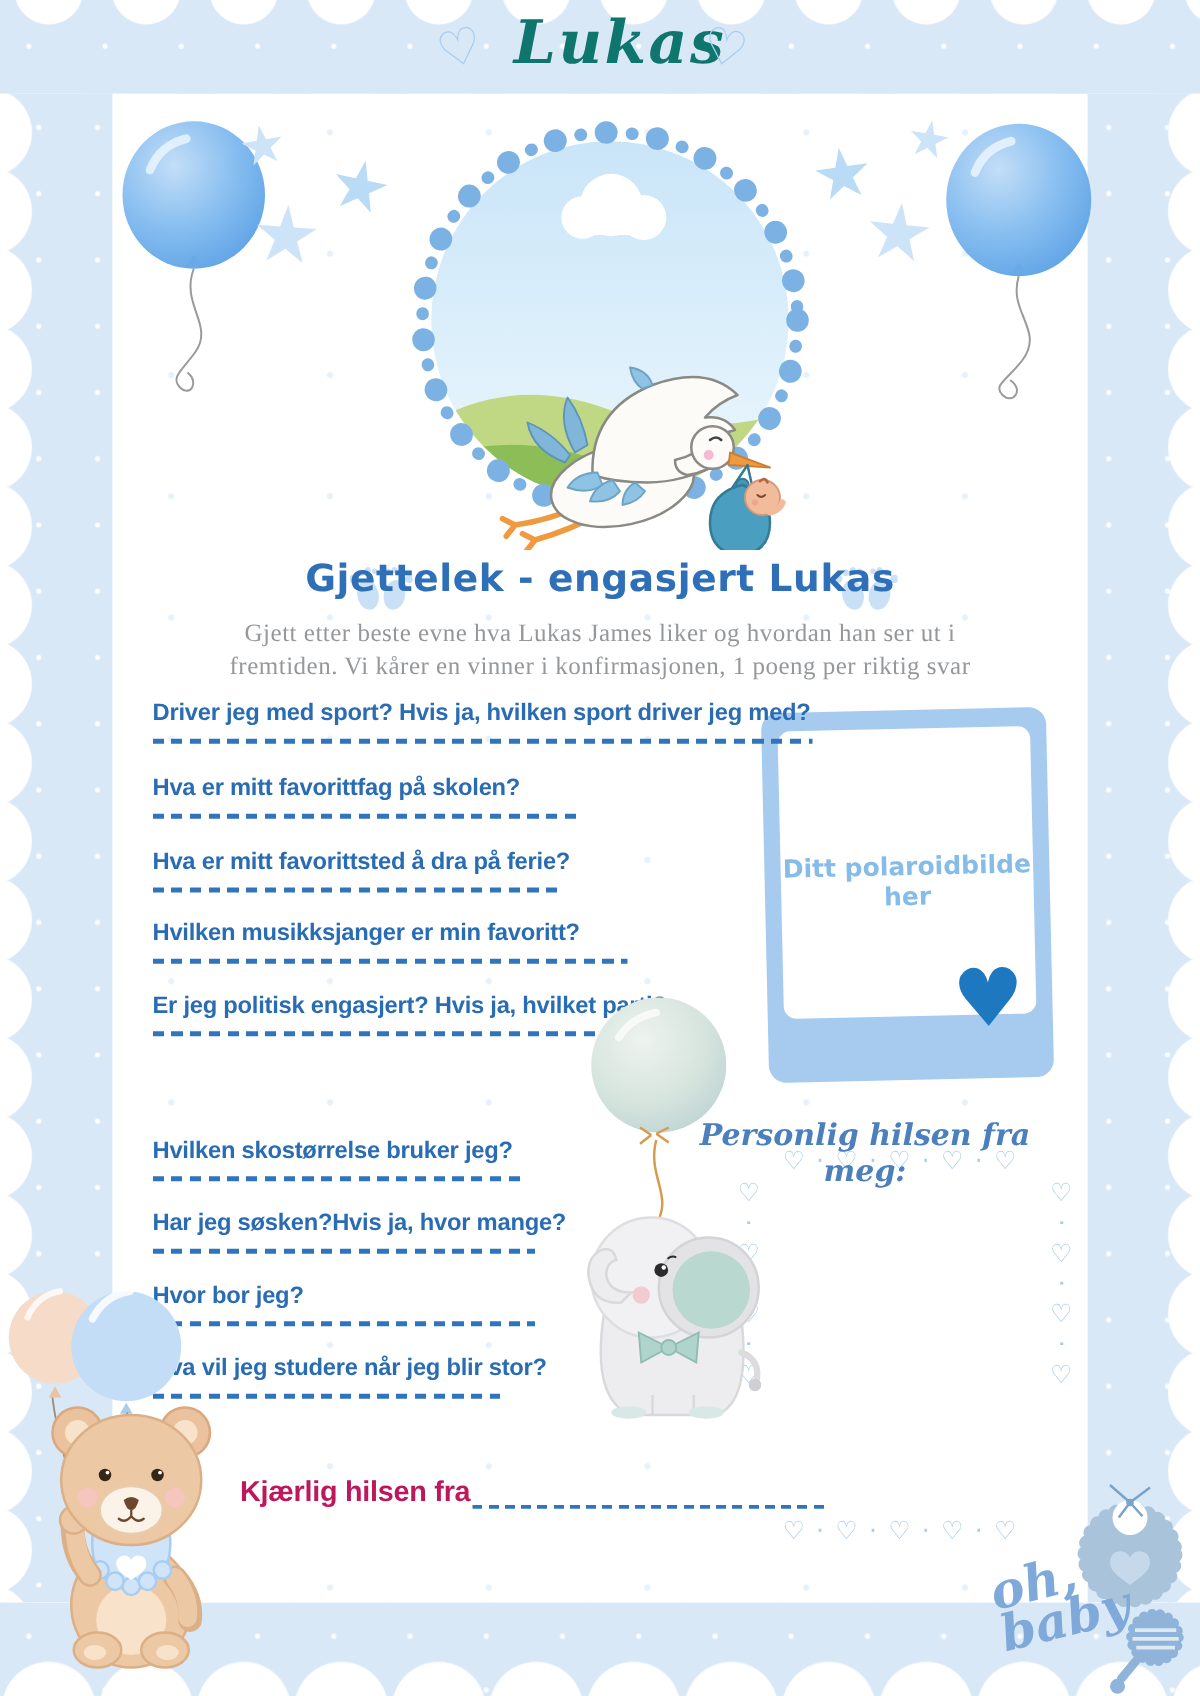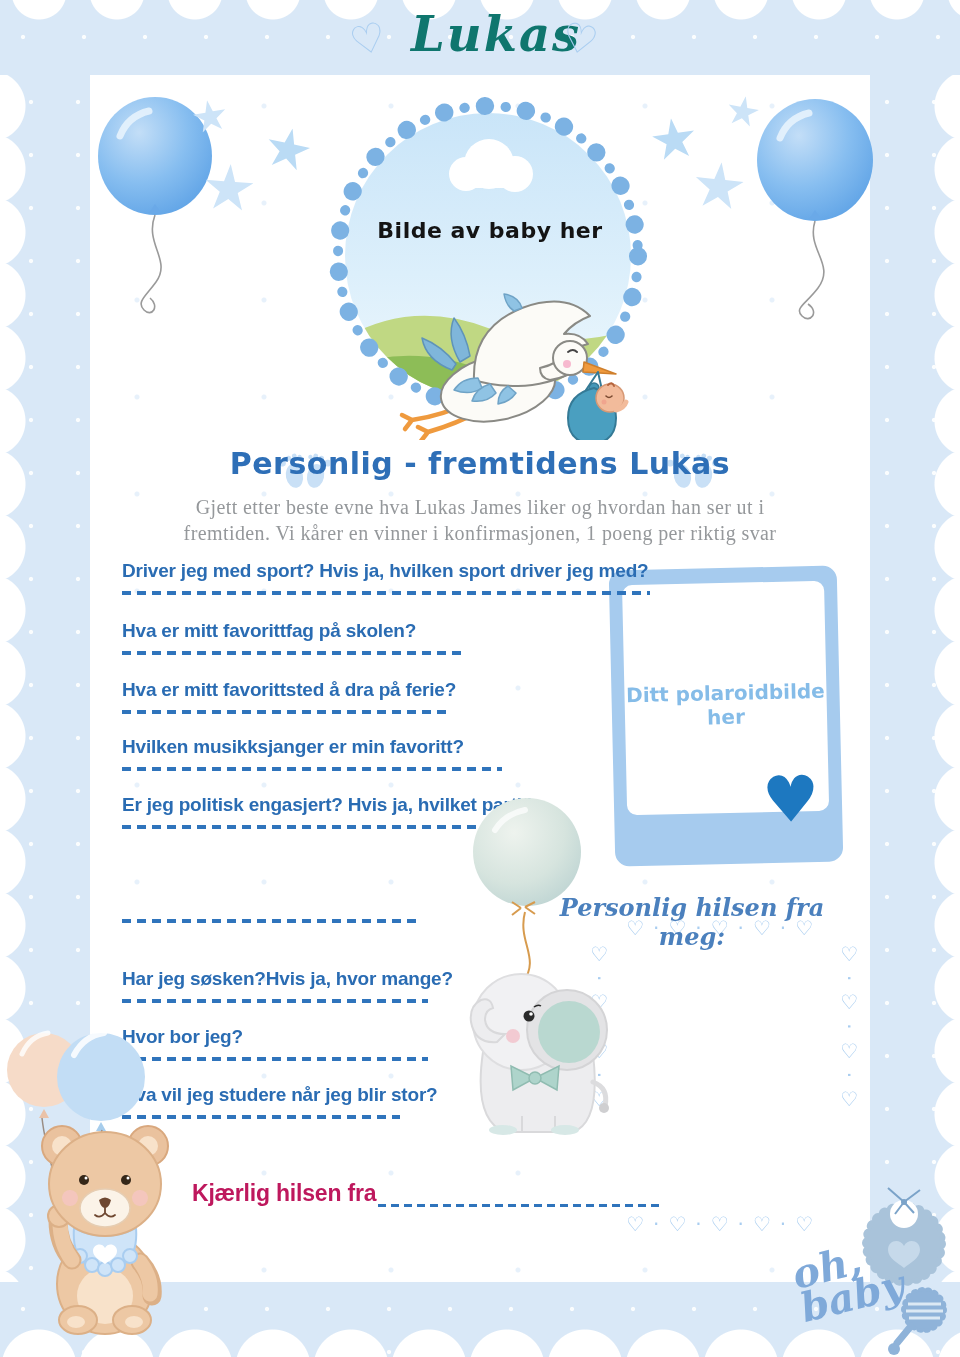--- a/index.html
+++ b/index.html
@@ -138,21 +138,20 @@
           <circle cx="197" cy="94" r="18"></circle>
         <rect x="133" y="88" width="80" height="20" rx="10"></rect>
       </g>
       <path d="M20,262 Q90,218 170,248 Q250,274 330,244 L340,352 L0,352 Z" fill="#c0d883"></path>
       <path d="M0,300 Q80,256 170,292 Q255,322 340,286 L340,352 L0,352 Z" fill="#8dbd57"></path>
       <path d="M0,318 Q60,298 130,330 L130,352 L0,352 Z" fill="#7bab49"></path>
     </g>
     <circle cx="170" cy="176" r="150" fill="none" stroke="#7cb2e3" stroke-width="18" stroke-linecap="round" pathLength="23" stroke-dasharray="0.01 1"></circle>
     <circle cx="170" cy="176" r="150" fill="none" stroke="#7cb2e3" stroke-width="10" stroke-linecap="round" pathLength="23" stroke-dasharray="0.01 1" stroke-dashoffset="0.5"></circle>
   </svg>
-  <div class="abs circle-label">Bilde av baby her</div>
 
   <svg class="abs" style="left:390px;top:290px;z-index:3;" width="240" height="150" viewBox="0 0 240 150">
     <g stroke-linecap="round" stroke-linejoin="round">
       <g stroke="#ef9a3e" stroke-width="4.5" fill="none">
         <path d="M80,112 C56,124 36,128 22,130 M22,130 l-10,-5 M22,130 l-7,9"></path>
         <path d="M92,120 C70,132 52,138 38,142 M38,142 l-10,-5 M38,142 l-7,9"></path>
       </g>
       <g fill="#7fb6da" stroke="#5f94b9" stroke-width="1.5">
         <path d="M62,80 Q36,70 32,48 Q52,56 66,74 Z"></path>
         <path d="M70,72 Q56,48 64,28 Q76,44 80,66 Z"></path>
@@ -211,21 +210,21 @@
       <g transform="translate(50,0) scale(-1,1) rotate(-12 14 26)">
         <ellipse cx="14" cy="28" rx="8.5" ry="12"></ellipse>
         <circle cx="5" cy="13" r="3.4"></circle>
           <circle cx="12" cy="9.5" r="2.6"></circle>
           <circle cx="18" cy="8.5" r="2.4"></circle>
           <circle cx="23" cy="10.5" r="2.2"></circle>
       </g>
     </g>
   </svg>
 
-  <div class="abs game-heading">Personlig - fremtidens Lukas</div>
+  <div class="abs game-heading">Gjettelek - engasjert Lukas</div>
   <div class="abs game-intro">Gjett etter beste evne hva Lukas James liker og hvordan han ser ut i
 fremtiden. Vi kårer en  vinner i  konfirmasjonen, 1 poeng per riktig svar</div>
 
   <div class="q" style="top:620px;">
       <div class="q-text">Hva er mitt favorittfag på skolen?</div>
       <div class="q-line" style="width:340px;"></div>
     </div>
   <div class="q" style="top:560px;">
       <div class="q-text">Driver jeg med sport? Hvis ja, hvilken sport driver jeg med?</div>
       <div class="q-line" style="width:528px;"></div>
@@ -236,20 +235,21 @@
     </div>
   <div class="q" style="top:736px;">
       <div class="q-text">Hvilken musikksjanger er min favoritt?</div>
       <div class="q-line" style="width:380px;"></div>
     </div>
   <div class="q" style="top:794px;">
       <div class="q-text">Er jeg politisk engasjert? Hvis ja, hvilket parti?</div>
       <div class="q-line" style="width:390px;"></div>
     </div>
   <div class="q" style="top:910px;">
+      <div class="q-text">Hvilken skostørrelse bruker jeg?</div>
       <div class="q-line" style="width:296px;"></div>
     </div>
   <div class="q" style="top:968px;">
       <div class="q-text">Har jeg søsken?Hvis ja, hvor mange?</div>
       <div class="q-line" style="width:306px;"></div>
     </div>
   <div class="q" style="top:1026px;">
       <div class="q-text">Hvor bor jeg?</div>
       <div class="q-line" style="width:306px;"></div>
     </div>

